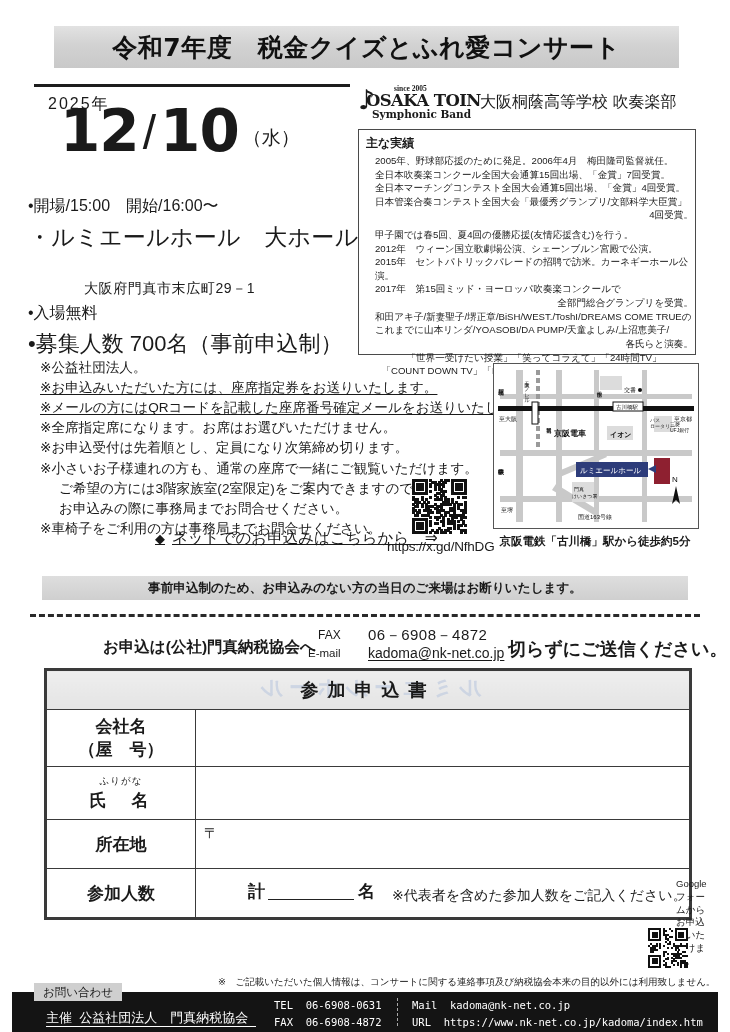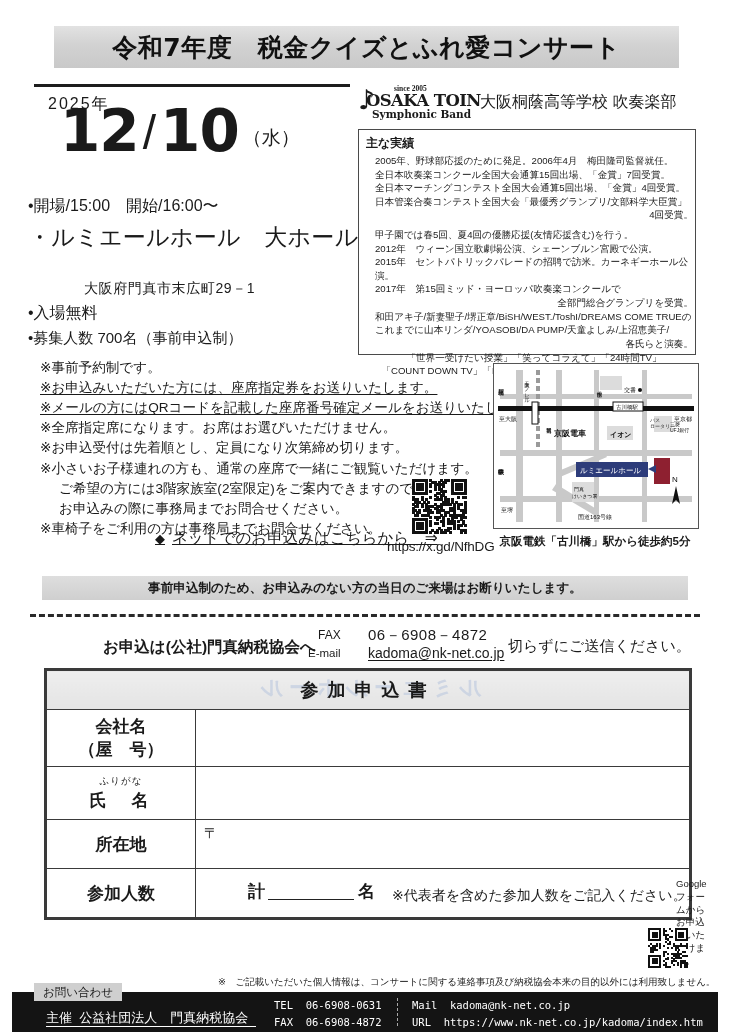--- a/index.html
+++ b/index.html
@@ -28,21 +28,21 @@
   .bigdate .n{font-size:58px;font-weight:700;line-height:.95;letter-spacing:-1px;font-family:"DejaVu Sans",sans-serif;}
   .bigdate .sl{font-size:48px;font-weight:400;line-height:1;margin:0 4px 2px;}
   .bigdate .dow{font-size:19px;margin:0 0 8px 4px;}
 
   .lx{position:absolute;font-size:15px;}
   .l-time{left:28px;top:196px;font-size:16px;}
   .l-hall{left:28px;top:222px;font-size:23px;letter-spacing:.3px;}
   .l-hall2{left:44px;top:252px;font-size:20px;}
   .l-addr{left:84px;top:280px;font-size:14px;letter-spacing:.6px;}
   .l-free{left:28px;top:303px;font-size:16px;}
-  .l-cap{left:28px;top:329px;font-size:15px;}
+  .l-cap{left:28px;top:329px;font-size:22px;}
 
   .notes{position:absolute;left:40px;top:358px;width:470px;font-size:13.6px;line-height:1.48;}
   .notes div{white-space:nowrap;}
   .u{text-decoration:underline;text-underline-offset:2px;}
   .ind{padding-left:19px;}
 
   .neturl{position:absolute;left:155px;top:528px;font-size:15.5px;white-space:nowrap;text-decoration:underline;}
   .neturl .dia{font-size:13px;margin-right:7px;}
   .qrlink{position:absolute;left:387px;top:539px;font-size:13.5px;letter-spacing:-.2px;}
 
@@ -77,21 +77,21 @@
         display:flex;align-items:center;justify-content:center;}
   .nbar span{font-size:12.6px;font-weight:700;}
   .dash{position:absolute;left:30px;top:614px;width:670px;height:0;border-top:3px dashed #2a2a2a;}
 
   
   .ap1{position:absolute;left:103px;top:637px;font-size:15.5px;font-weight:700;}
   .ap-fax-l{position:absolute;left:318px;top:628px;font-size:12px;}
   .ap-fax-v{position:absolute;left:368px;top:626px;font-size:15px;letter-spacing:.5px;}
   .ap-mail-l{position:absolute;left:308px;top:647px;font-size:11.5px;}
   .ap-mail-v{position:absolute;left:368px;top:645px;font-size:14px;text-decoration:underline;text-underline-offset:2px;}
-  .ap2{position:absolute;left:508px;top:637px;font-size:15px;font-weight:400;}
+  .ap2{position:absolute;left:508px;top:637px;font-size:18px;font-weight:700;}
 
   
   .form{position:absolute;left:44px;top:668px;width:644px;border:2px solid #3a3a3a;border-collapse:collapse;}
   .form table{width:100%;border-collapse:collapse;}
   .form td{border:1px solid #3a3a3a;}
   .fhead{height:36px;text-align:center;background:linear-gradient(180deg,#eee,#e4e4e4);position:relative;}
   .fhead .ft{font-size:18px;font-weight:700;letter-spacing:9px;position:relative;z-index:2;}
   .bleed{position:absolute;left:0;right:0;top:2px;font-size:22px;font-weight:700;color:#c9d2e2;
          letter-spacing:6px;z-index:1;opacity:.85;transform:scaleX(-1);}
   .lbl{width:146px;text-align:center;font-size:17px;font-weight:700;}
@@ -139,21 +139,21 @@
     <span class="dow">（水）</span>
   </div>
 
   <div class="lx l-time">•開場/15:00　開始/16:00〜</div>
   <div class="lx l-hall">・ルミエールホール　大ホール</div>
   <div class="lx l-addr">大阪府門真市末広町29－1</div>
   <div class="lx l-free">•入場無料</div>
   <div class="lx l-cap">•募集人数 700名（事前申込制）</div>
 
   <div class="notes" id="notes">
-      <div>※事前予約制です。</div>
+      <div>※公益社団法人。</div>
       <div><span class="u">※お申込みいただいた方には、座席指定券をお送りいたします。</span></div>
       <div><span class="u">※メールの方にはQRコードを記載した座席番号確定メールをお送りいたします。</span></div>
       <div>※全席指定席になります。お席はお選びいただけません。</div>
       <div>※お申込受付は先着順とし、定員になり次第締め切ります。</div>
       <div>※小さいお子様連れの方も、通常の座席で一緒にご観覧いただけます。</div>
       <div class="ind">ご希望の方には3階家族室(2室限定)をご案内できますので、</div>
       <div class="ind">お申込みの際に事務局までお問合せください。</div>
       <div>※車椅子をご利用の方は事務局までお問合せください。</div>
     </div>
 

